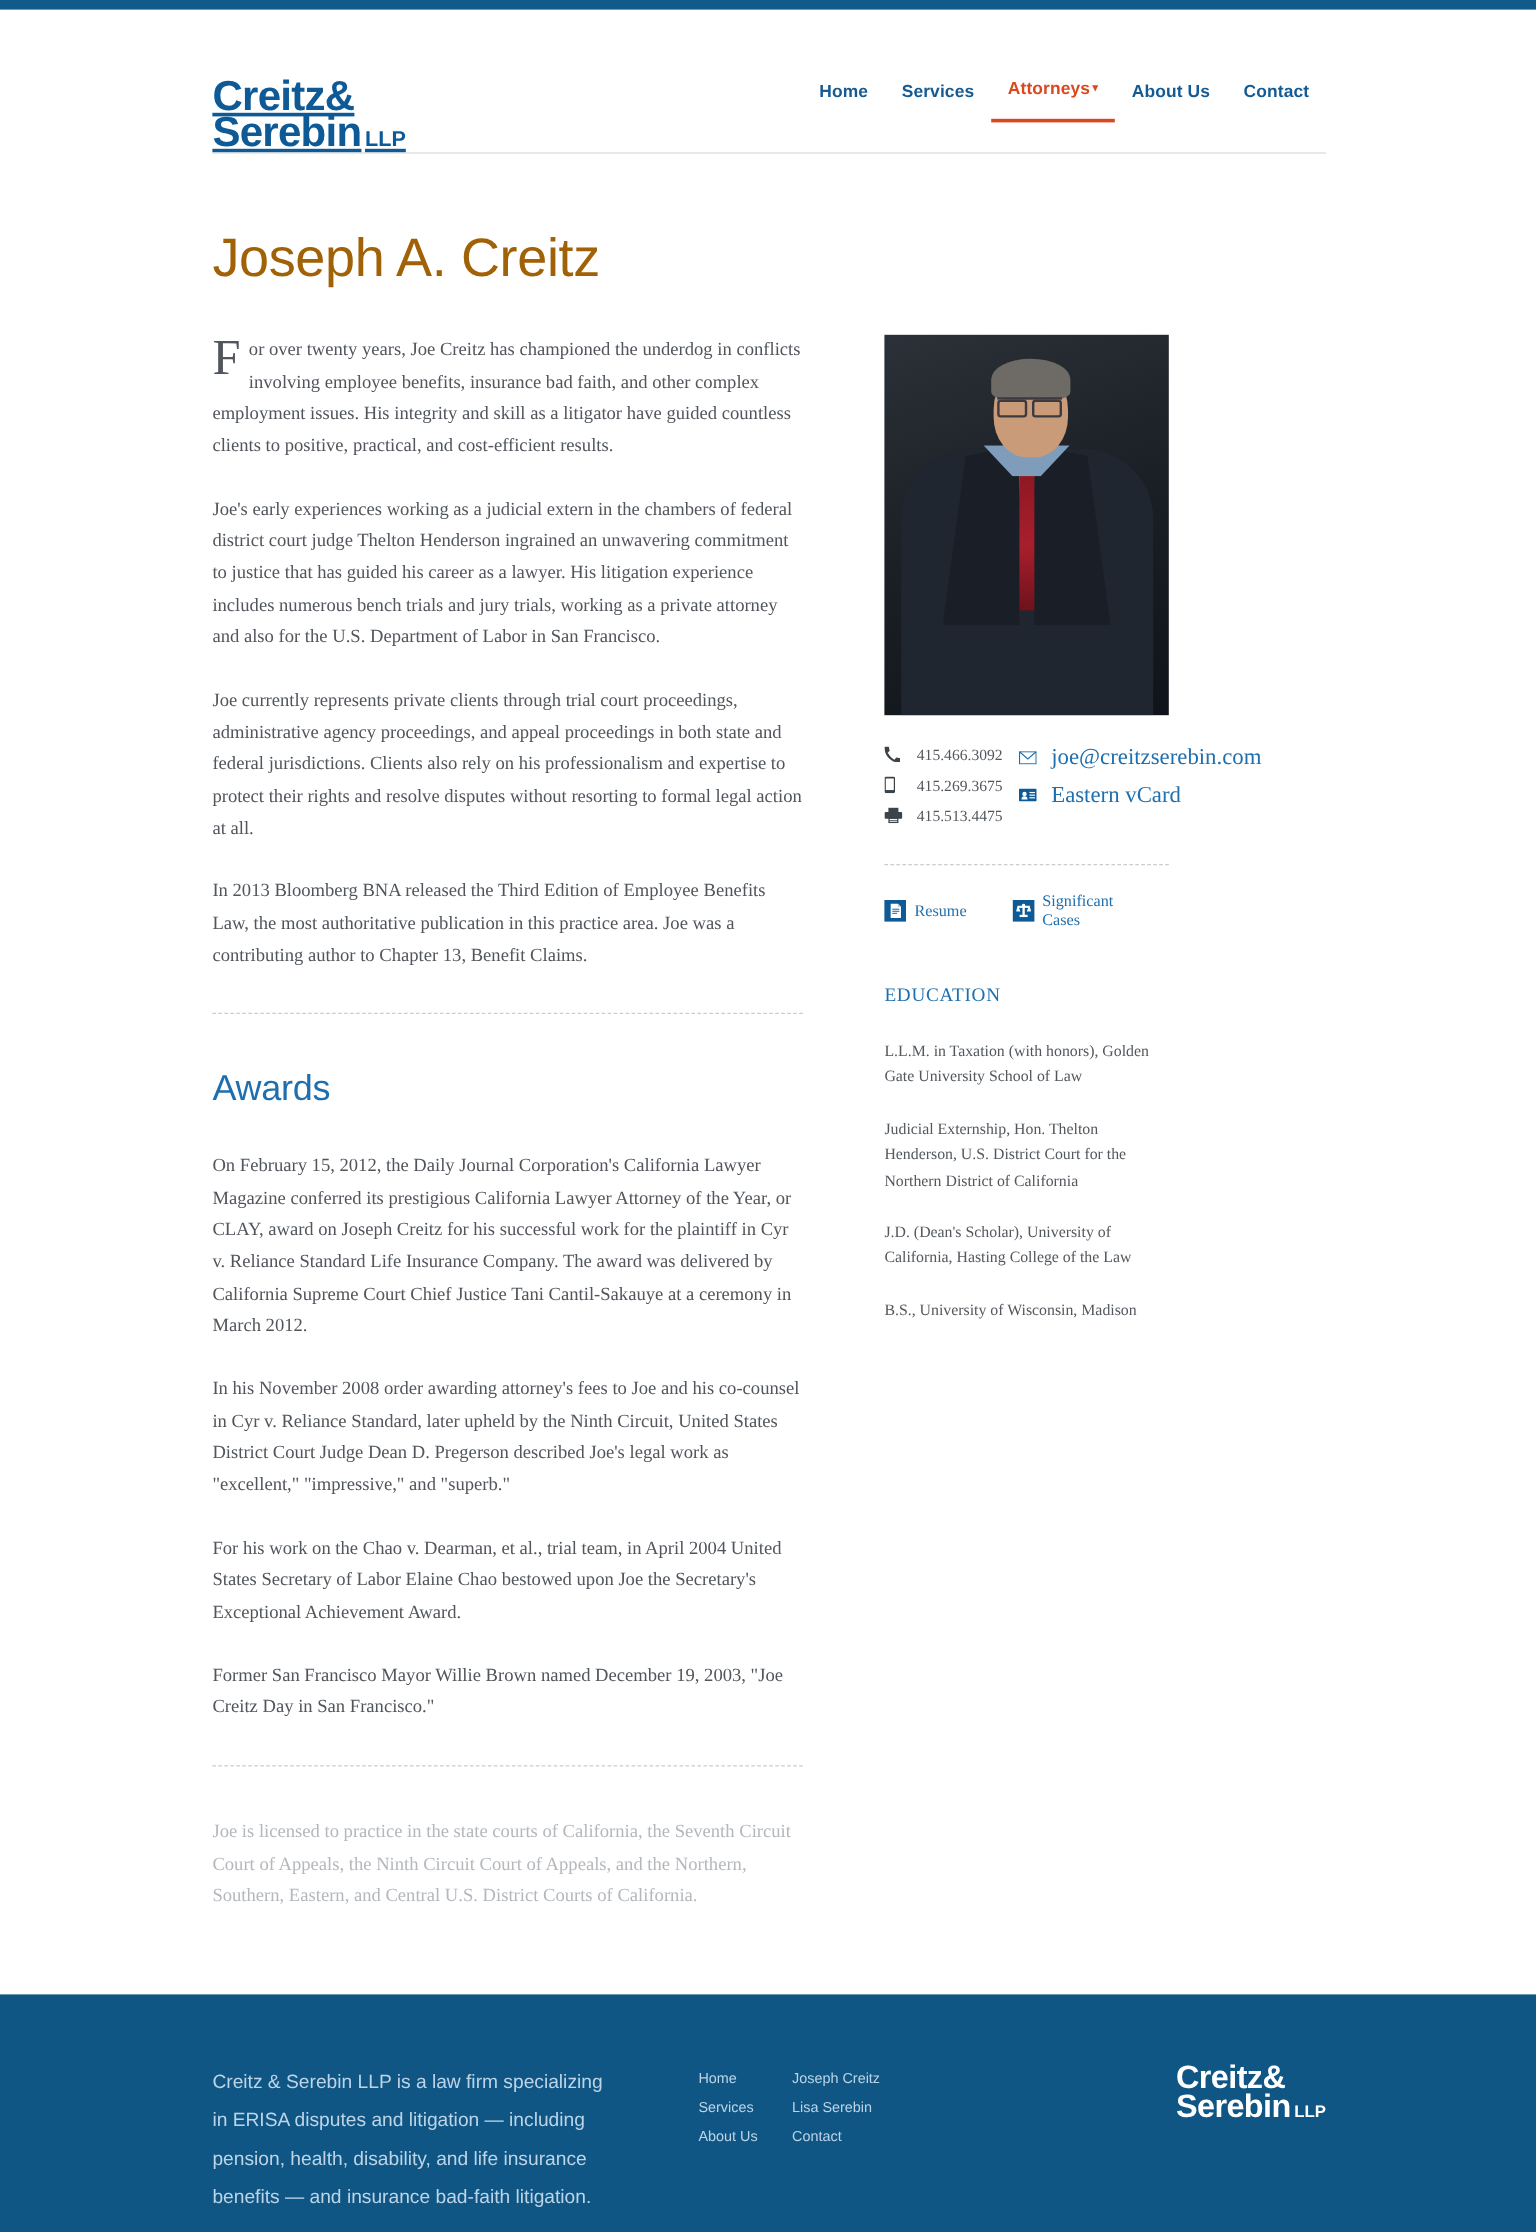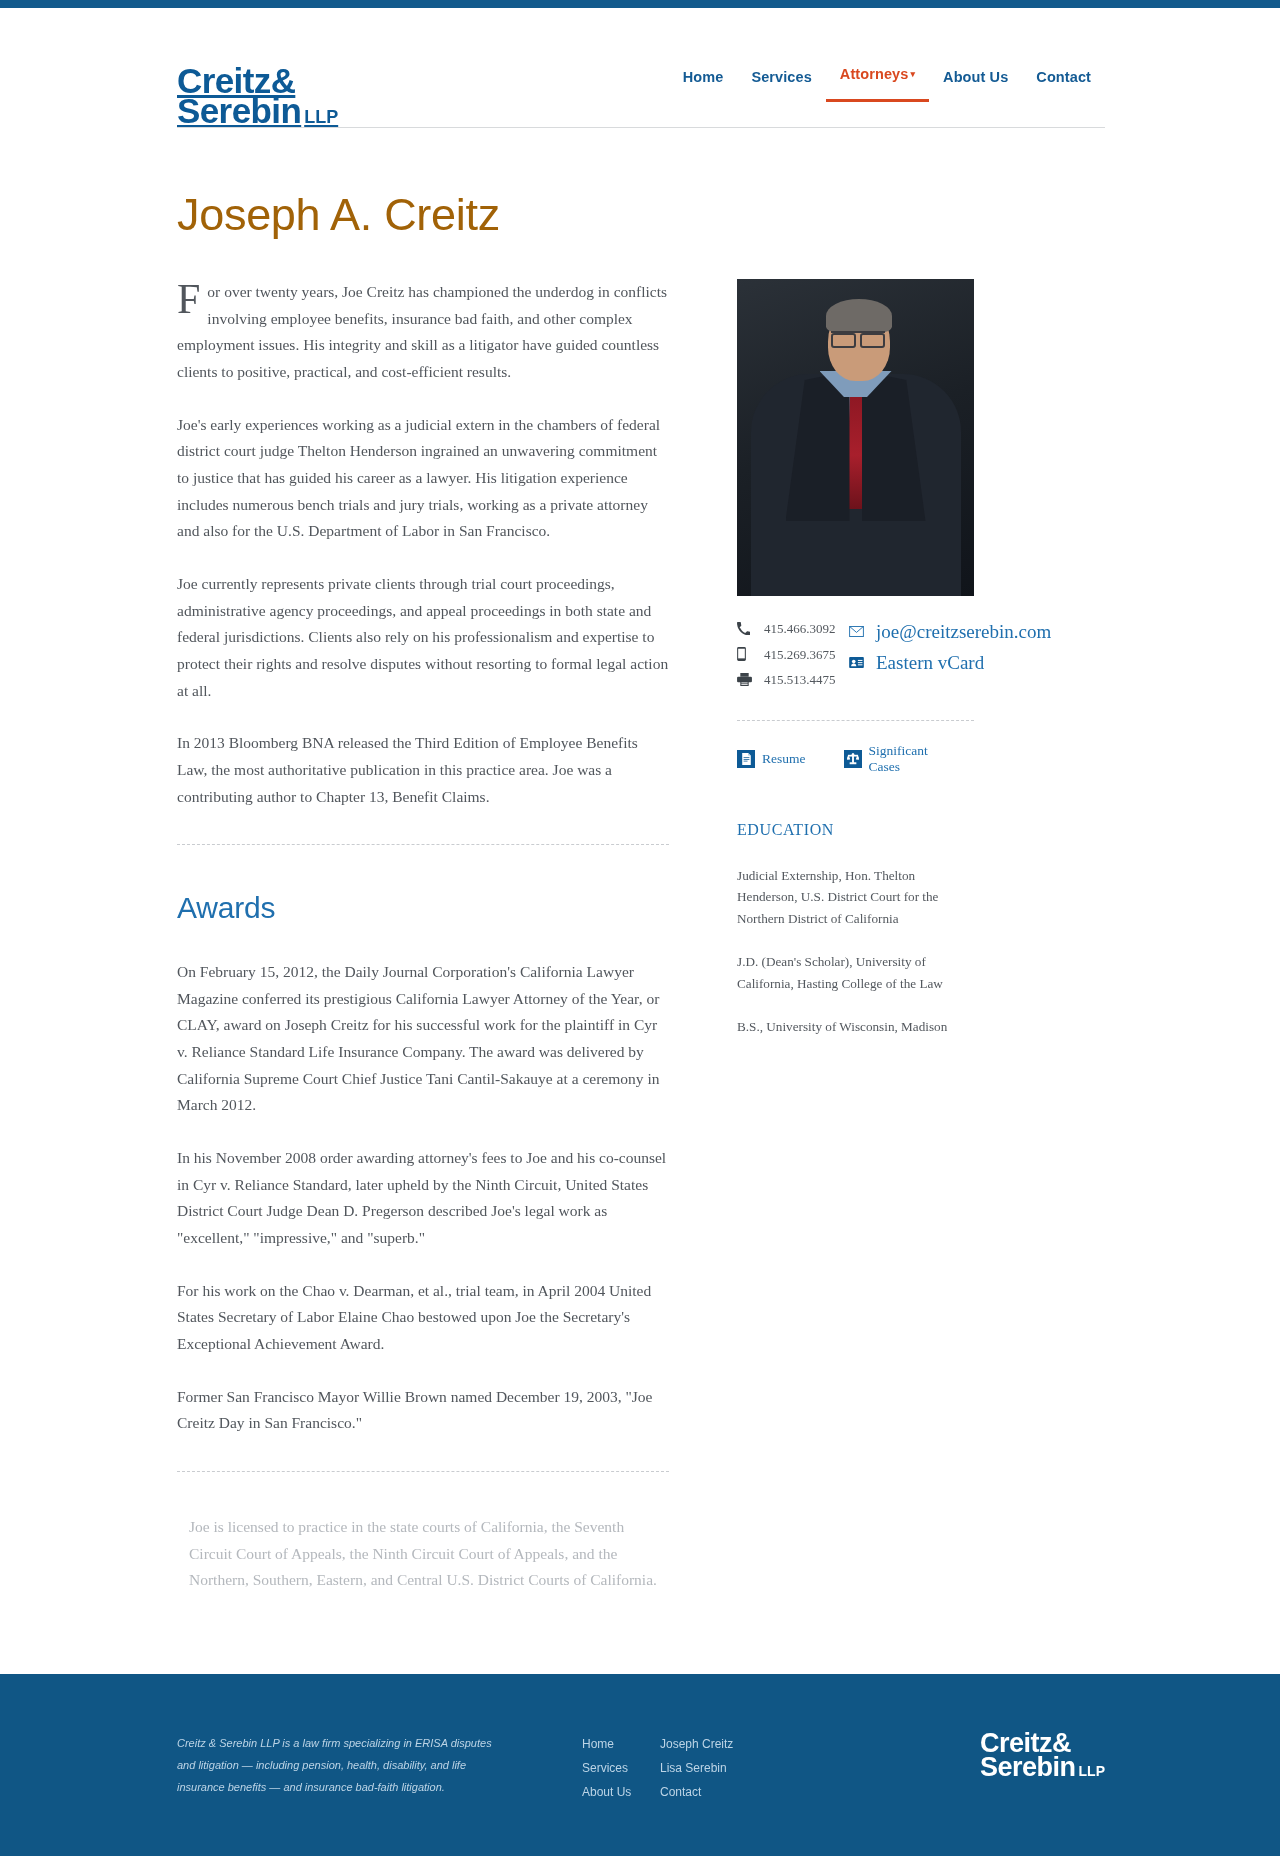--- a/index.html
+++ b/index.html
@@ -150,21 +150,21 @@
     color: #1f6fae;
     margin: 46px 0 34px 0;
     letter-spacing: -0.2px;
   }
 
   .license-note p {
     font-family: "Liberation Serif", serif;
     font-size: 15.5px;
     line-height: 1.72;
     color: #b4b8bd;
-    margin: 12px;
+    margin: 0;
   }
   .license-wrap { margin-top: 42px; }
 
   
   .portrait {
     width: 237px;
     height: 317px;
     background:
       linear-gradient(160deg, #2b3138 0%, #1b2026 48%, #10141a 100%);
     position: relative;
@@ -333,24 +333,23 @@
   .footer-inner {
     width: 950px;
     margin: 0 auto;
     display: flex;
     align-items: flex-start;
     padding-bottom: 52px;
   }
   .f-blurb {
     width: 330px;
     margin-left: 12px;
-    font-size: 11px;
+    font-size: 16px;
     line-height: 2.0;
     color: #bcd4e6;
-    font-style: italic;
   }
   .f-links {
     width: 78px;
     margin-left: 75px;
     font-size: 12px;
     line-height: 2.0;
   }
   .f-links2 { width: 92px; margin-left: 0px; font-size: 12px; line-height: 2.0; }
   .f-contact { width: 180px; margin-left: 0px; font-size: 12px; line-height: 2.0; }
   .f-links a, .f-links2 a {
@@ -528,20 +527,22 @@
                 <circle cx="7" cy="1.6" r="1.1"></circle>
               </svg>
           </span>
           <span class="lbl">Significant Cases</span>
         </a>
       </div>
 
       <h3 class="edu-title">EDUCATION</h3>
 
       <div>
+        <div class="edu-item">L.L.M. in Taxation (with honors),
+Golden Gate University School of Law</div>
         <div class="edu-item">Judicial Externship,
 Hon. Thelton Henderson, U.S. District Court for the Northern District of California</div>
         <div class="edu-item">J.D. (Dean's Scholar),
 University of California, Hasting College of the Law</div>
         <div class="edu-item">B.S., University of Wisconsin, Madison</div>
       </div>
 
     </aside>
   </div>
 </div>

